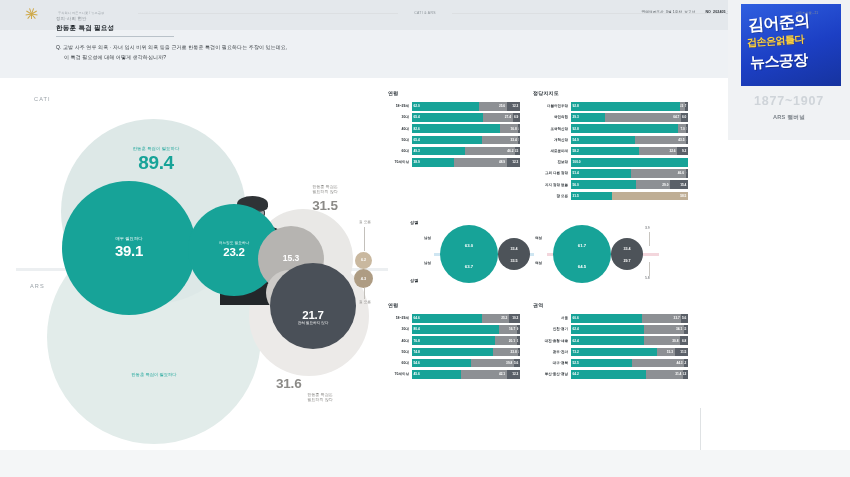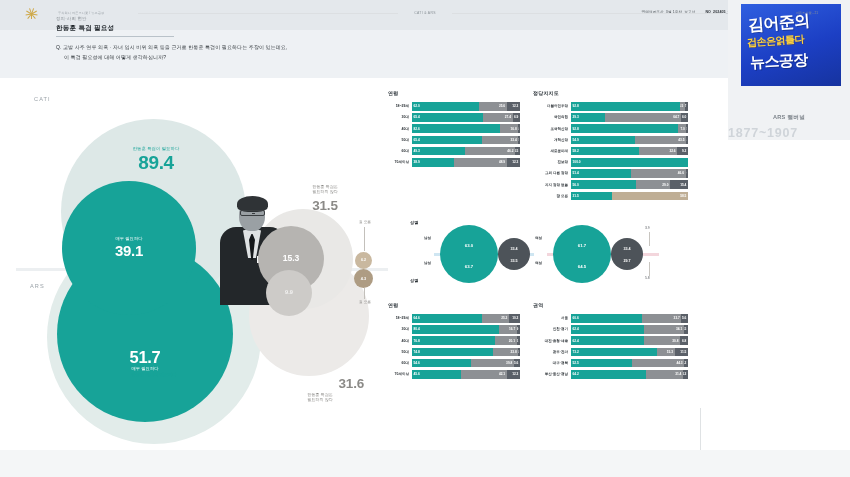--- a/index.html
+++ b/index.html
@@ -170,21 +170,21 @@
     letter-spacing: -.2px;
   }
 
   
   #halo-n-ars {
     left: 249px; top: 178px; width: 120px; height: 120px;
     background: #eceae8;
   }
   #val-3160 {
     position: absolute; left: 276px; top: 298px; width: 88px;
-    text-align: right; font-size: 13.5px; font-weight: bold; color: #8b8a87;
+    text-align: left; font-size: 13.5px; font-weight: bold; color: #8b8a87;
     letter-spacing: -.2px;
   }
   #cap-3160 {
     position: absolute; left: 276px; top: 314px; width: 88px;
     text-align: center; font-size: 4.1px; color: #8b8a87; line-height: 1.25;
   }
 
   
   #bub-1620 {
     left: 275px; top: 155px; width: 72px; height: 72px;
@@ -354,22 +354,22 @@
     text-shadow: .8px .8px 0 rgba(120,60,0,.35);
   }
   #logo-l3 {
     position: absolute; left: 9px; top: 48px;
     font-size: 15px; font-weight: bold; color: #ffffff;
     letter-spacing: -.6px; transform: rotate(-3deg);
     text-shadow: 1px 1px 0 rgba(0,0,0,.25);
   }
   #logo-range {
     position: absolute; left: 0; top: 94px; width: 122px;
-    font-size: 12.5px; font-weight: bold;
-    color: #cfd4d9; letter-spacing: .8px; margin-top: 32px;
+    text-align: center; font-size: 12.5px; font-weight: bold;
+    color: #cfd4d9; letter-spacing: .8px;
   }
   #logo-sub {
     position: absolute; left: 0; top: 114px; width: 122px;
     text-align: center; font-size: 5.6px; font-weight: bold; color: #7c838a;
     letter-spacing: .3px;
   }
 
   
   #bottom-bar {
     position: absolute; left: 0; top: 450px; width: 850px; height: 27px;
@@ -426,57 +426,61 @@
   <div id="label-ars">ARS</div>
 
   <div class="bubble" id="halo-ars"></div>
   <div class="bubble" id="halo-cati"></div>
   <div class="bubble" id="halo-n-ars"></div>
   <div class="bubble" id="halo-n-cati"></div>
 
   <div id="cap-6230">한동훈 특검이 필요하다</div>
   <div id="val-6230">89.4</div>
 
-  <div class="bubble" id="bub-5170">
-    <div class="inner">
-      <div class="bub-val">51.7</div>
-      <div class="bub-cap">매우 필요하다</div>
-    </div>
-  </div>
 
   <div class="bubble" id="bub-3910">
     <div class="bub-cap">매우 필요하다</div>
     <div class="bub-val">39.1</div>
   </div>
 
   <div id="anchor">
     <div class="torso"></div>
     <div class="shirt"></div>
     <div class="tie"></div>
     <div class="arm"></div>
     <div class="badge"></div>
     <div class="head"></div>
     <div class="hair"></div>
     <div class="glasses"></div>
     <div class="hand"></div>
   </div>
 
+  <div class="bubble" id="bub-2320">
+    <div class="bub-cap">어느정도 필요하다</div>
+    <div class="bub-val">23.2</div>
+  </div>
 
 
   <div class="bubble" id="bub-1530">
     <div class="bub-val">15.3</div>
   </div>
 
   <div class="bubble" id="bub-0990">
     <div class="bub-val">9.9</div>
   </div>
 
   <div id="cap-3150">한동훈 특검은<br>필요하지 않다</div>
   <div id="val-3150">31.5</div>
 
+  <div class="bubble" id="bub-2170">
+    <div class="inner">
+      <div class="bub-val">21.7</div>
+      <div class="bub-cap">전혀 필요하지 않다</div>
+    </div>
+  </div>
 
 
   <div id="cap-6410">한동훈 특검이 필요하다</div>
   <div id="val-3160">31.6</div>
   <div id="cap-3160">한동훈 특검은<br>필요하지 않다</div>
 
   <div id="dk-label-top">잘 모름</div>
   <div class="dk-leader" id="dk-leader-top"></div>
   <div class="bubble" id="bub-dk-cati">
     <div class="bub-val">6.2</div>

